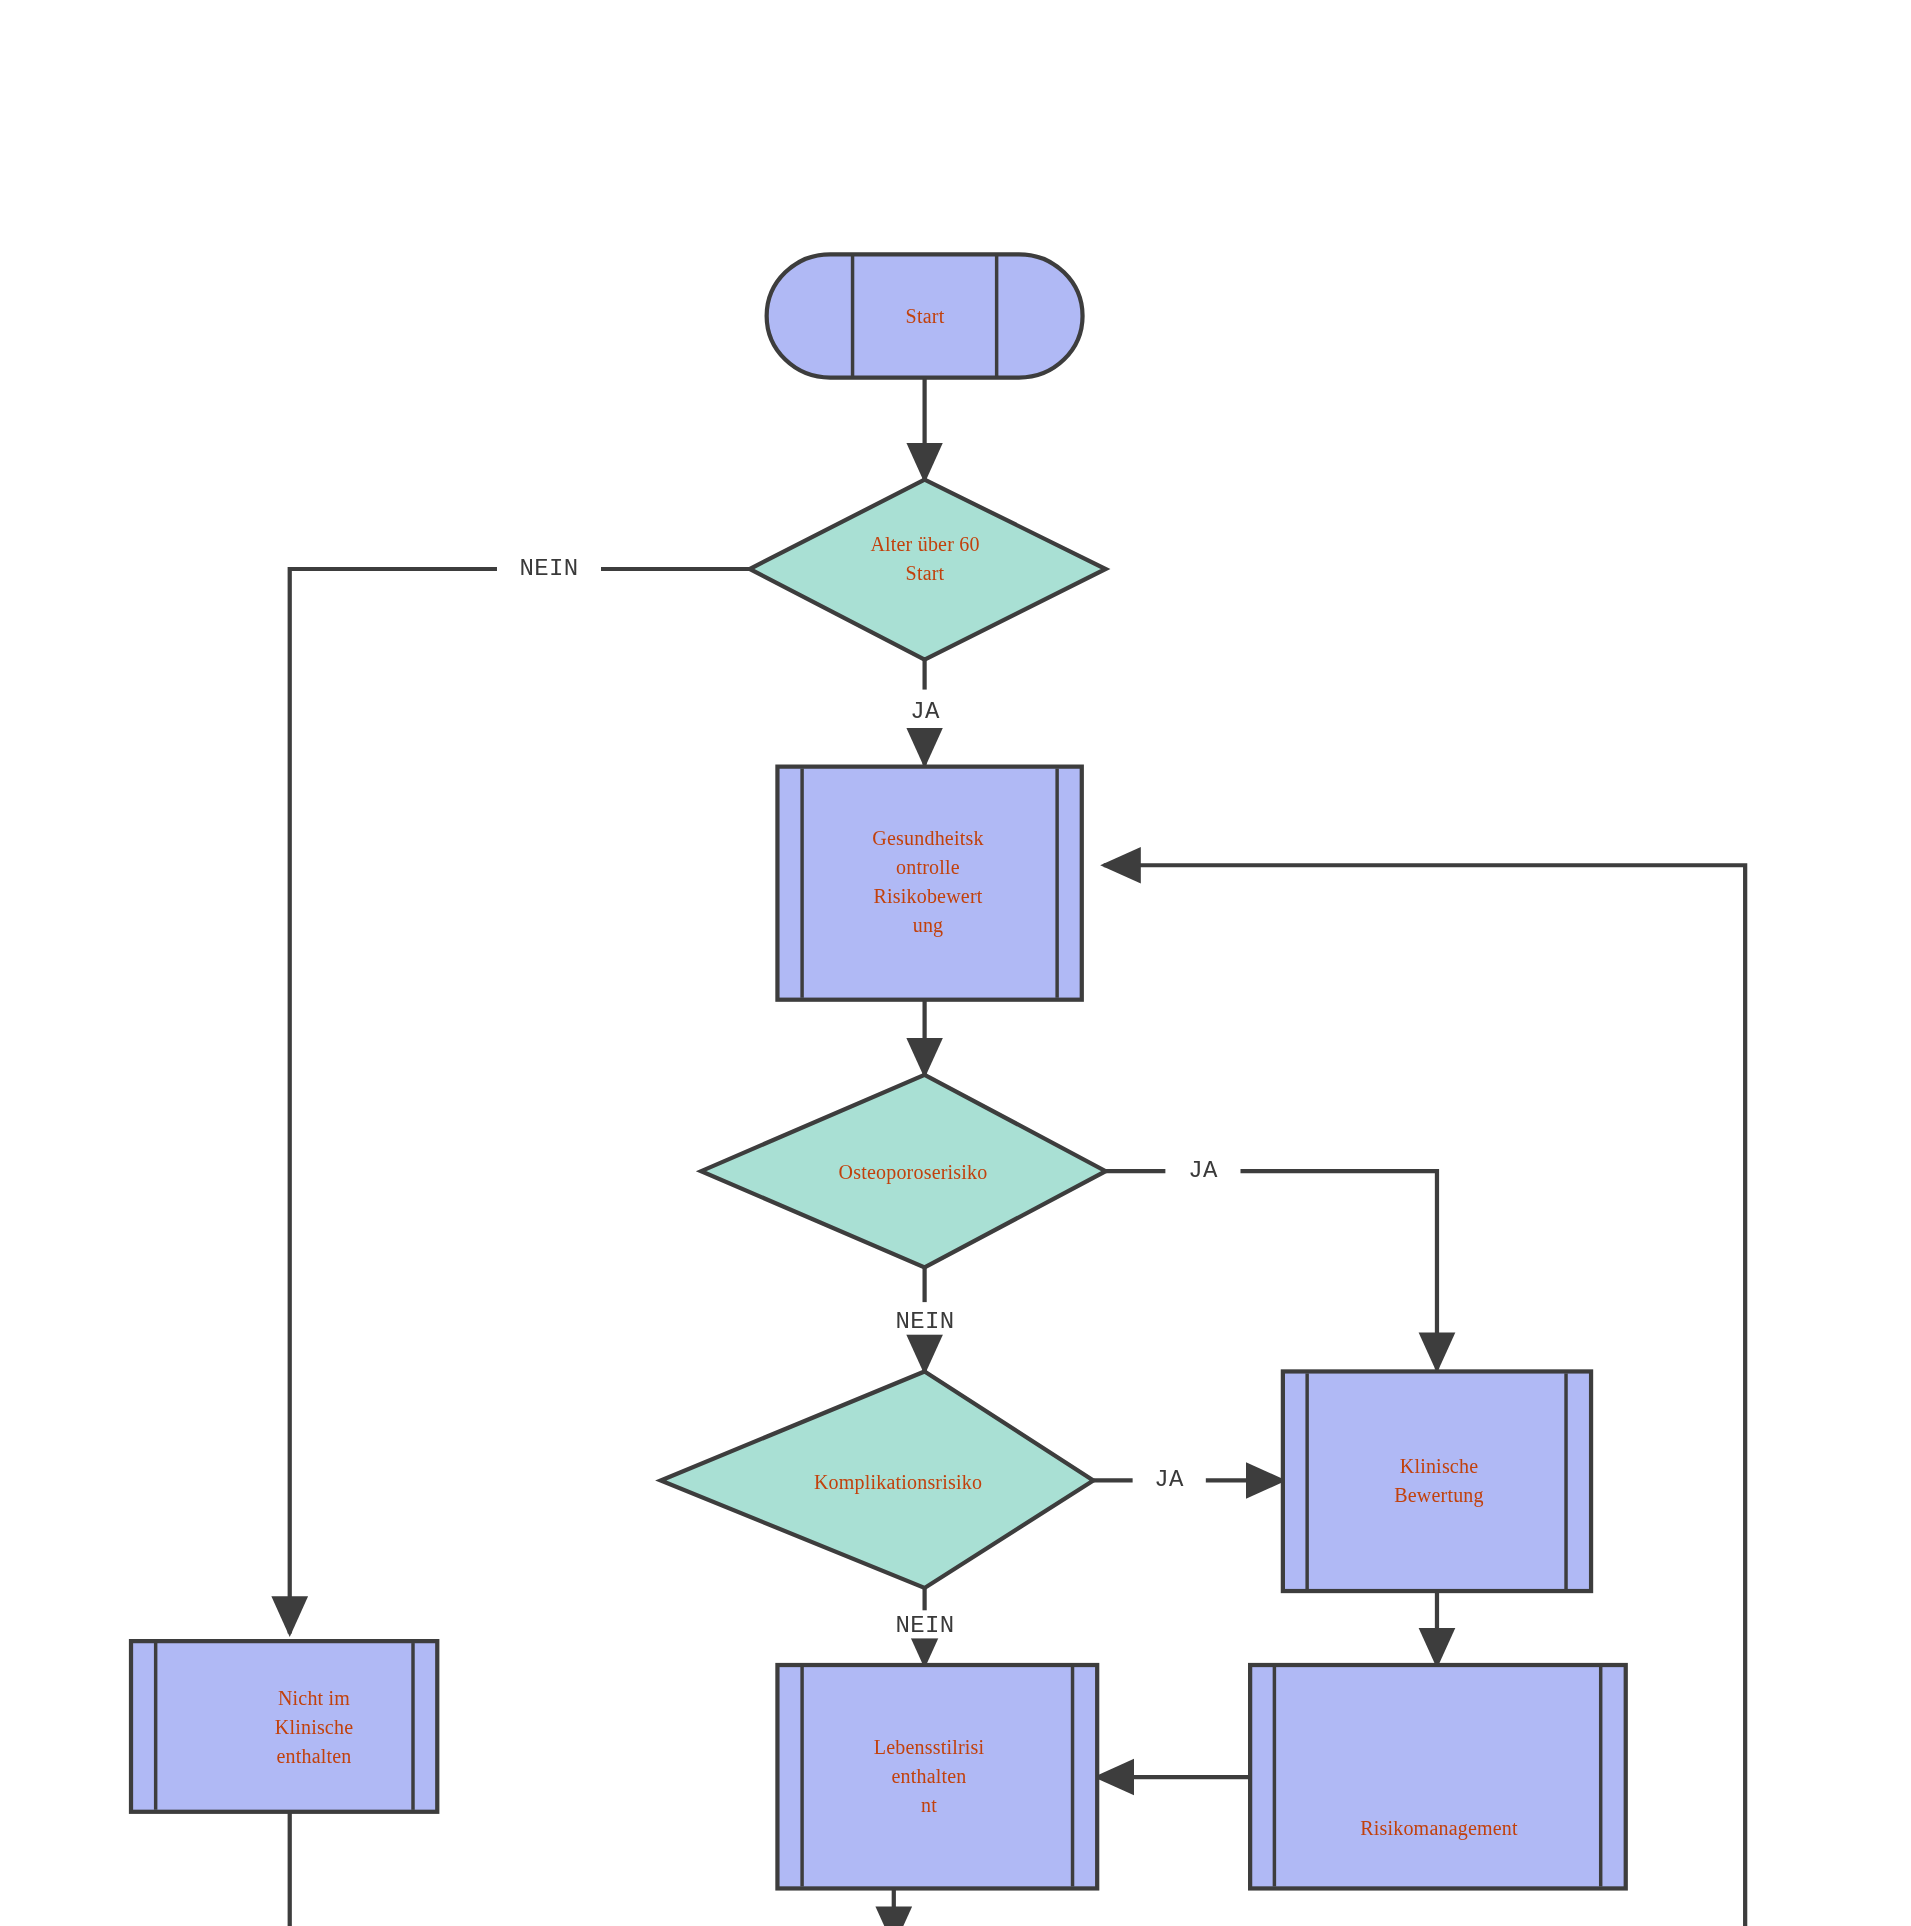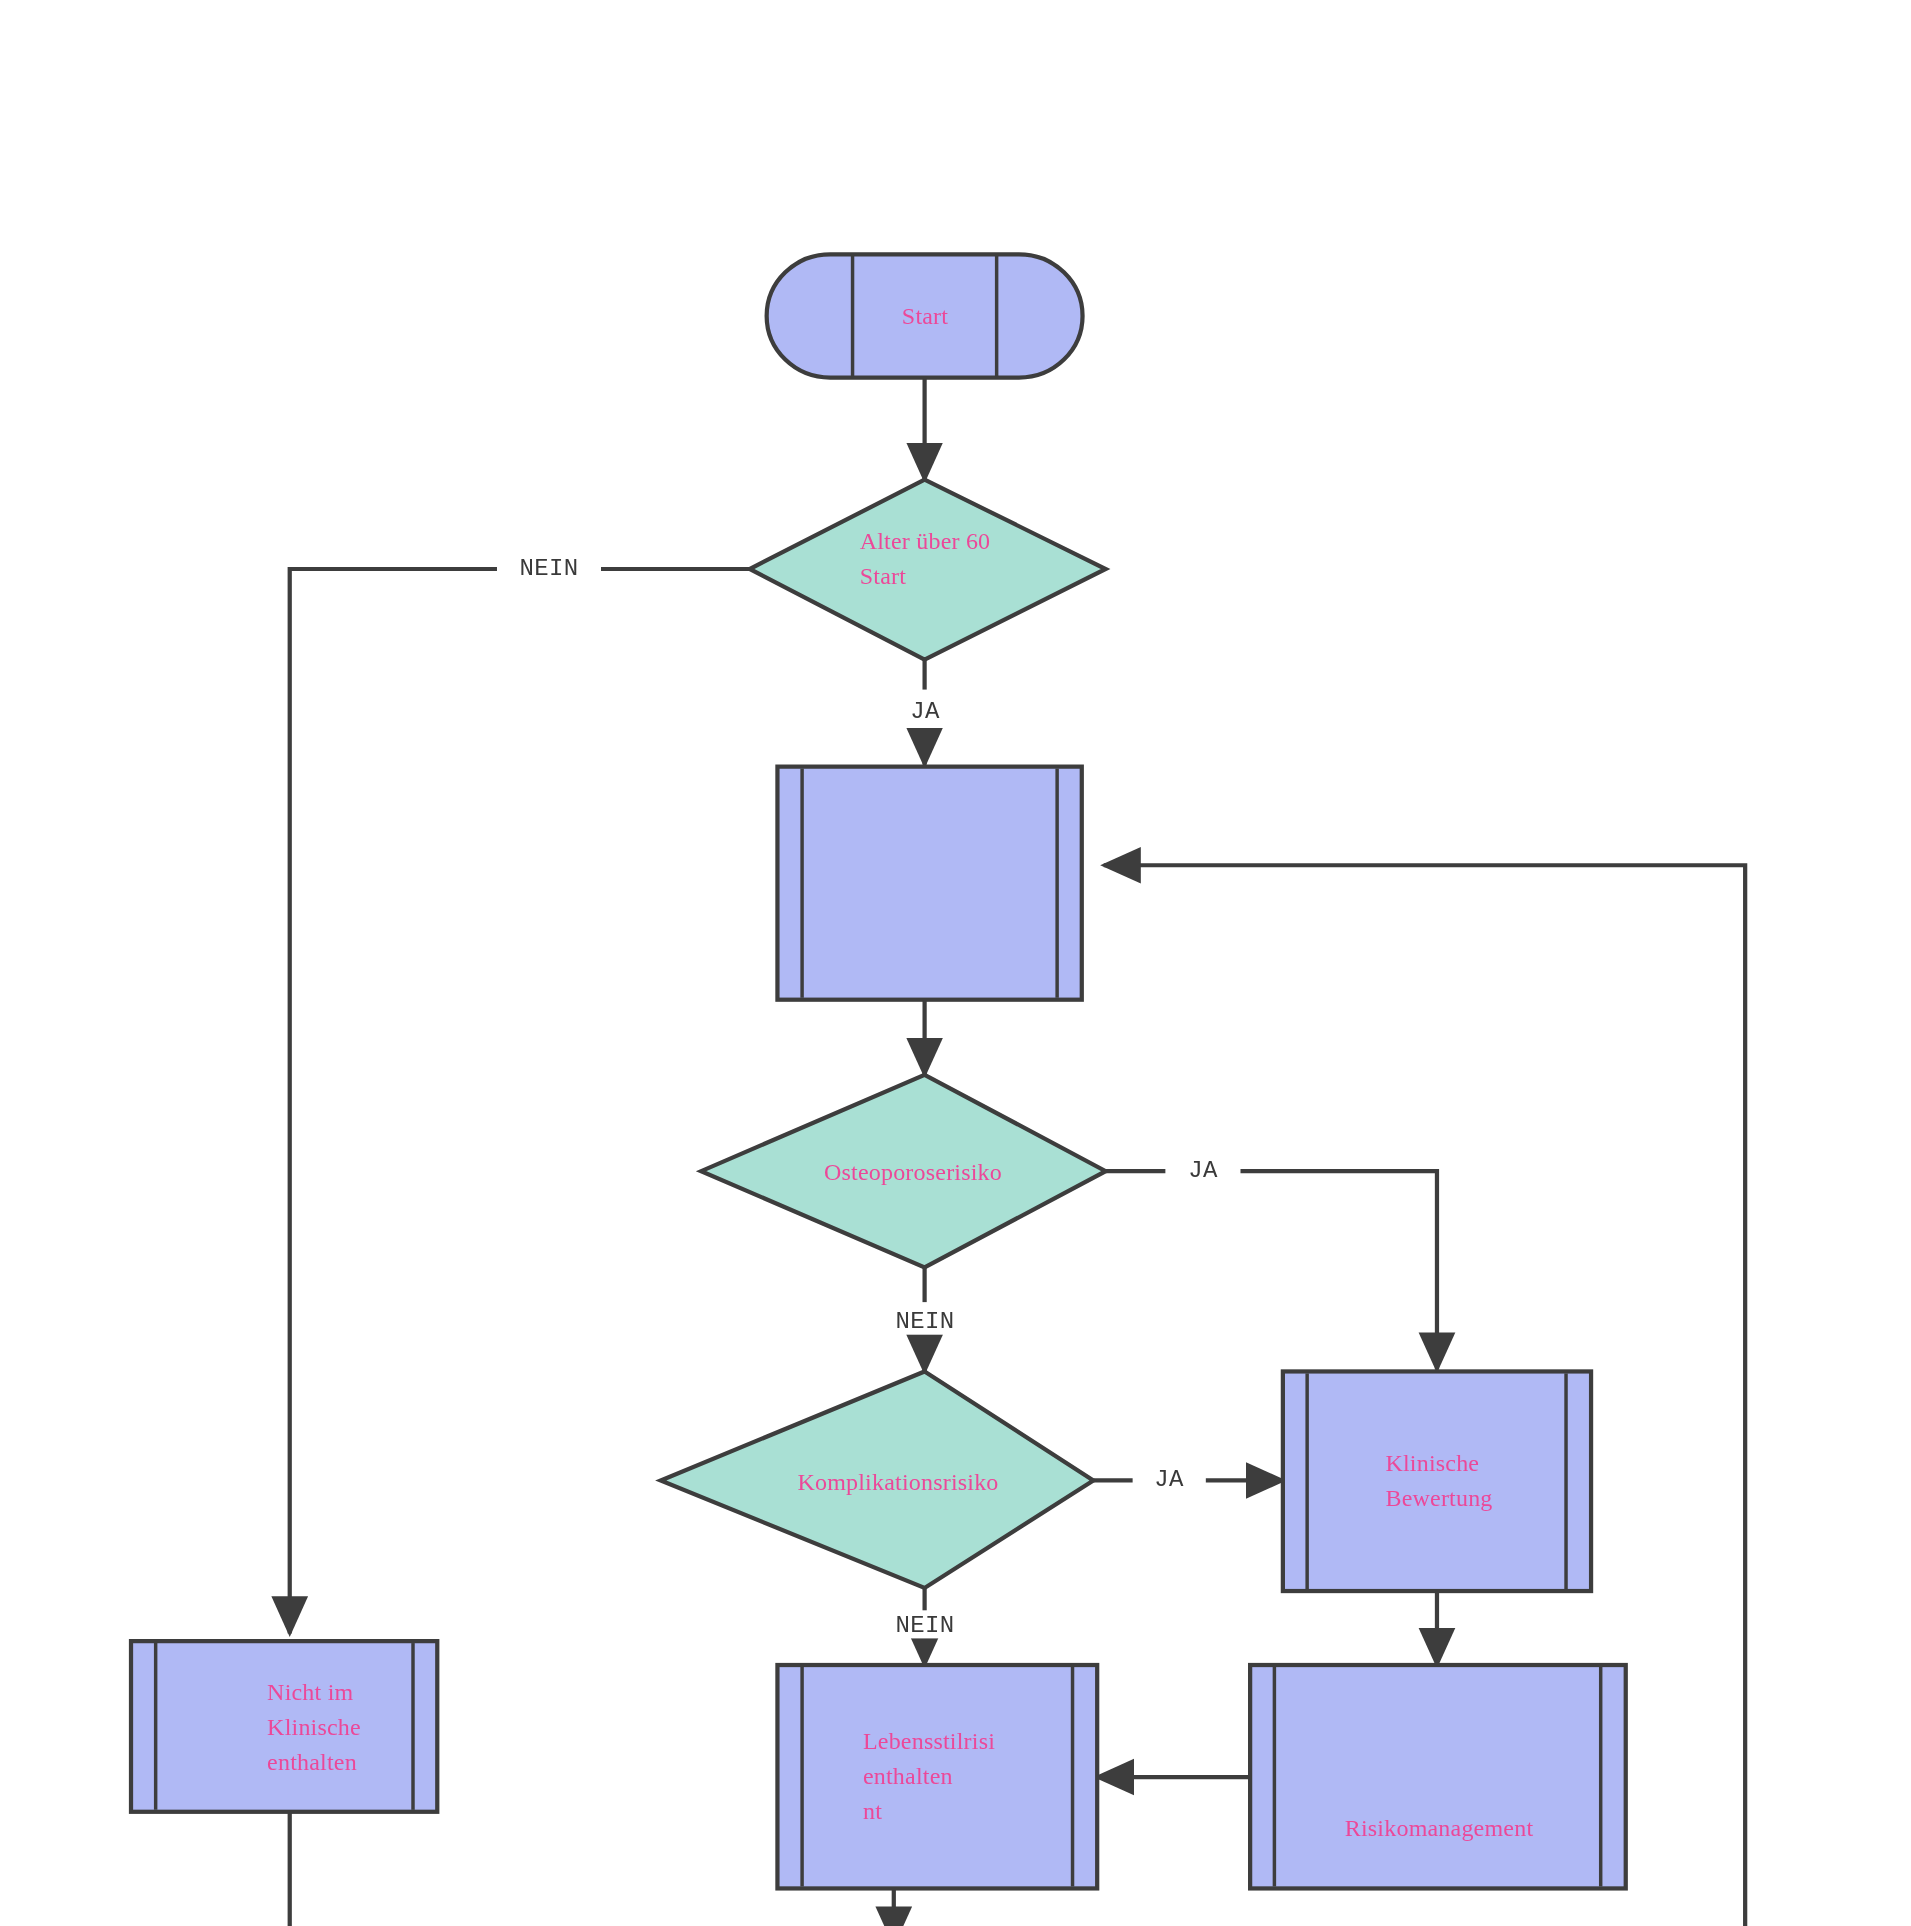--- a/index.html
+++ b/index.html
@@ -20,24 +20,25 @@
     font-size:24px;
     line-height:1.05;
     white-space:nowrap;
     transform:translate(-50%,-50%);
     background:#ffffff;
     padding:0 3.9px;
     letter-spacing:0.4px;
   }
   .nodetext{
     position:absolute;
-    color:#ec4899;
+    color:#c2410c;
     font-family:"Liberation Serif","DejaVu Serif",serif;
-    font-size:24px;
+    font-size:20px;
     line-height:1.45;
+    text-align:center;
     transform:translate(-50%,-50%);
     pointer-events:none;
     letter-spacing:0.2px;
   }
 </style>
 </head>
 <body>
 
 <div id="stage">
 
@@ -150,20 +151,26 @@
     </g>
   </svg>
 
   <div class="nodetext" style="left:925px;top:316px;">Start</div>
 
   <div class="nodetext" style="left:925px;top:559px;">
     <div>Alter über 60</div>
     <div>Start</div>
   </div>
 
+  <div class="nodetext" style="left:928px;top:882px;">
+    <div>Gesundheitsk</div>
+    <div>ontrolle</div>
+    <div>Risikobewert</div>
+    <div>ung</div>
+  </div>
 
   <div class="nodetext" style="left:913px;top:1172px;">Osteoporoserisiko</div>
 
   <div class="nodetext" style="left:898px;top:1482px;">Komplikationsrisiko</div>
 
   <div class="nodetext" style="left:1439px;top:1481px;">
     <div>Klinische</div>
     <div>Bewertung</div>
   </div>
 

